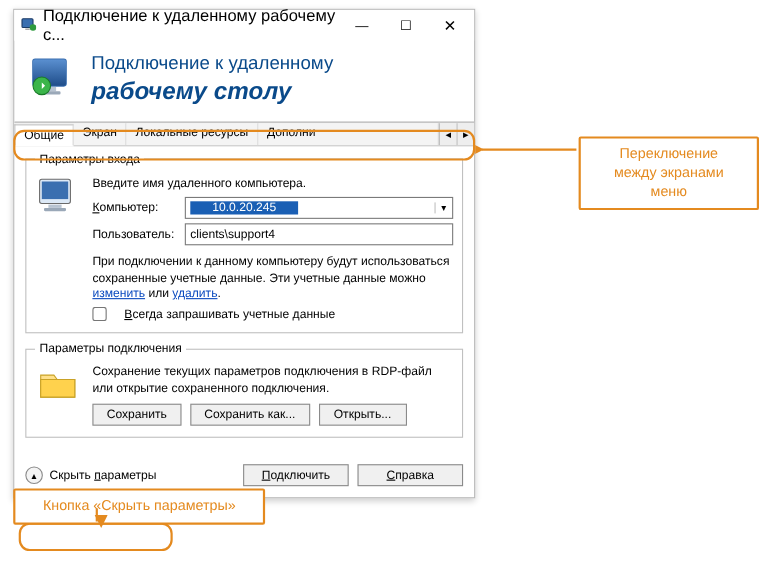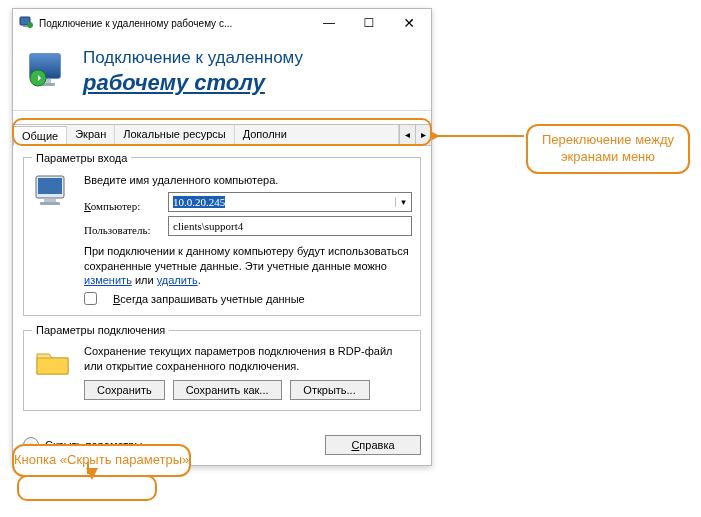--- a/index.html
+++ b/index.html
@@ -22,74 +22,73 @@
     box-shadow: 0 2px 6px rgba(0,0,0,.2);
   }
   .titlebar {
     height: 28px;
     display: flex;
     align-items: center;
     padding: 0 2px 0 6px;
     background: #fff;
   }
   .titlebar .ticon { margin-right: 6px; }
-  .titlebar-text { flex: 1; font-size: 10px; color: #000; }
+  .titlebar-text { flex: 1; font-size: 15px; color: #000; }
   .winbtns { display:flex; }
   .winbtn {
     width: 40px; height: 26px;
     display: flex; align-items: center; justify-content: center;
     font-size: 12px; color:#000;
   }
   .winbtn.close { font-size: 14px; }
   .banner {
     display: flex;
     align-items: center;
     padding: 10px 12px 12px 14px;
     border-bottom: 1px solid #d9d9d9;
     gap: 12px;
   }
   .banner-title { color: #0a4a8a; font-size: 17px; line-height: 1.3; }
-  .banner-title .strong { color: #0a4a8a; font-size: 22px; font-weight: 700; font-style: italic; text-decoration: underline; }
+  .banner-title .strong { color: #0a4a8a; font-size: 22px; font-weight: 700; font-style: italic; }
   .tabs {
     display: flex;
     align-items: stretch;
     height: 22px;
     border-top: 1px solid #bfbfbf;
     border-bottom: 1px solid #bfbfbf;
     background: #fdfdfd;
     font-size: 11px;
-    margin-top: 13px;
   }
   .tab {
     padding: 3px 8px;
     border-right: 1px solid #d5d5d5;
     background:#f4f4f4;
   }
   .tab.active { background:#fff; border-bottom:1px solid #fff; position:relative; top:1px; border-top:1px solid #bfbfbf; border-left:1px solid #bfbfbf;}
   .tabscroll {
     width: 16px; display:flex; align-items:center; justify-content:center;
     border-left:1px solid #c0c0c0; background:#eee; font-size:10px;
   }
   .content { padding: 6px 10px 8px 10px; }
   fieldset {
     border: 1px solid #c0c0c0;
     padding: 8px 8px 10px 8px;
     margin: 0 0 8px 0;
   }
   legend { font-size: 11px; padding: 0 4px; }
-  .row { display:flex; align-items:flex-end; gap:6px; margin:4px 0;font-family:Liberation Serif, serif;}
+  .row { display:flex; align-items:center; gap:6px; margin:4px 0;}
   .label { width: 78px; }
   .hint { margin: 2px 0 6px 52px; }
   .comp-icon-wrap { float:left; margin-right:10px; }
   .combo {
     flex:1; display:flex; align-items:center; height:20px;
     border:1px solid #7a7a7a; background:#fff;
   }
   .combo .txt { flex:1; padding: 0 4px; }
-  .combo .sel { background:#1a5fb4; color:#fff; padding:0 0; }
+  .combo .sel { background:#1a5fb4; color:#fff; padding:0 20px; }
   .combo .arrow { width:16px; text-align:center; border-left:1px solid #c0c0c0; font-size:9px;}
   .textbox { flex:1; height:20px; border:1px solid #7a7a7a; padding:0 4px; display:flex; align-items:center; background:#fff;}
   .note { margin: 8px 0 4px 52px; line-height:1.35; }
   a { color:#0a4abf; text-decoration: underline; cursor:pointer;}
   .chk { display:flex; align-items:center; gap:16px; margin:2px 0 0 52px;}
   .chk input { margin:0; }
   .btnrow { display:flex; gap:8px; margin-top:6px; margin-left:52px;}
   button.win {
     font: inherit;
     padding: 3px 12px;
@@ -109,24 +108,24 @@
   .circlebtn {
     width:16px; height:16px; border-radius:50%;
     border:1px solid #8a8a8a; background:#f4f4f4;
     display:flex; align-items:center; justify-content:center; font-size:9px;
   }
 
   
   .callout {
     position:absolute;
     border:2px solid #e48a1f;
-    border-radius:12px;
+    border-radius:2px;
     background:#fff;
     color:#e48a1f;
-    padding:6px 0;
+    padding:6px 25px;
     font-size:13px;
     text-align:center;
     line-height:1.3;
     font-family: Arial, sans-serif;
   }
   .callout.right { left:526px; top:124px; width:164px; }
   .callout.left  { left:12px;  top:444px; }
   .arrow-svg { position:absolute; pointer-events:none; }
   .highlight-ring {
     position:absolute;
@@ -244,20 +243,21 @@
     </fieldset>
   </div>
 
   <div class="footer">
     <div class="toggle">
       <span class="circlebtn">▴</span>
       <span><span>Скрыть </span><span class="ul1">п</span><span>араметры</span></span>
 
     </div>
     <div class="spacer"></div>
+    <button class="win"><span class="ul1">П</span>одключить</button>
     <button class="win"><span class="ul1">С</span>правка</button>
   </div>
 </div>
 
 <div class="highlight-ring" style="left:12px; top:118px; width:420px; height:28px;"></div>
 <div class="highlight-ring" style="left:17px; top:475px; width:140px; height:26px;"></div>
 
 <div class="callout right">Переключение между экранами меню</div>
 <div class="callout left">Кнопка «Скрыть параметры»</div>
 

